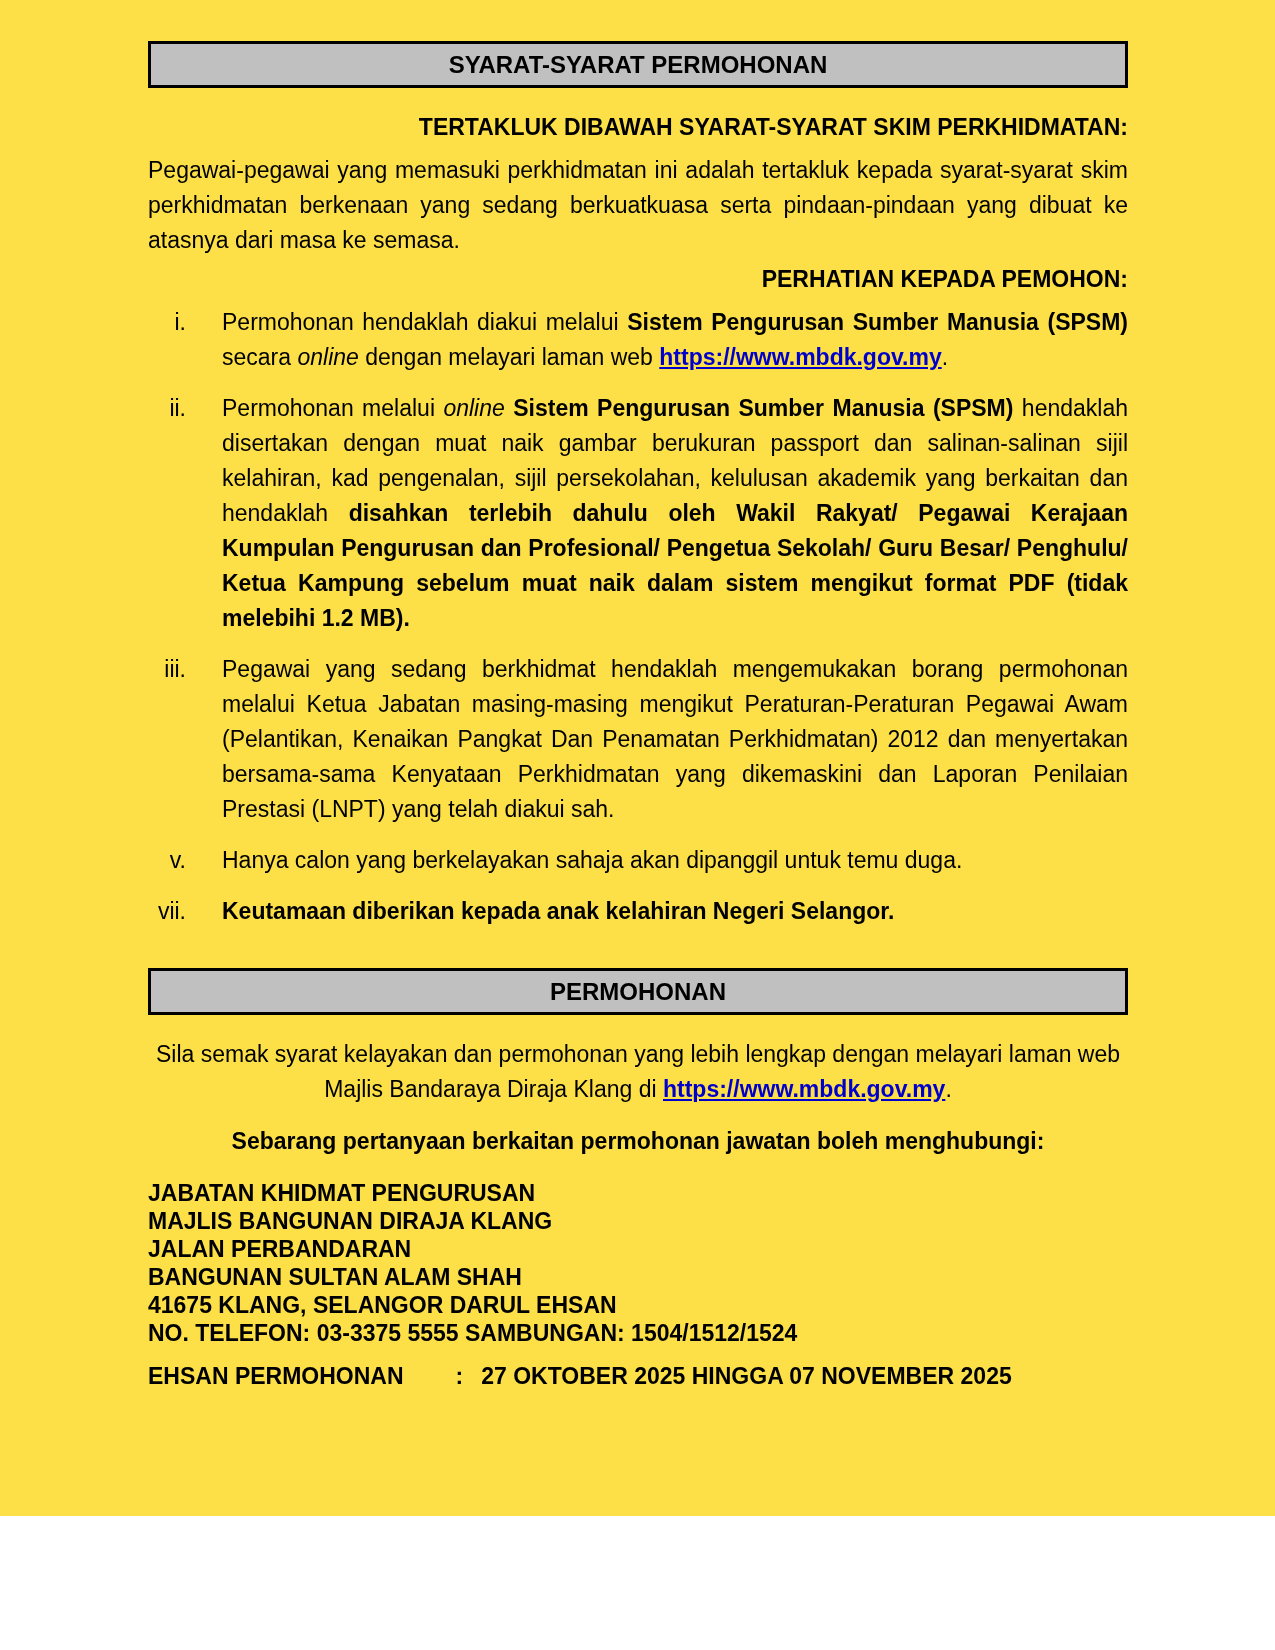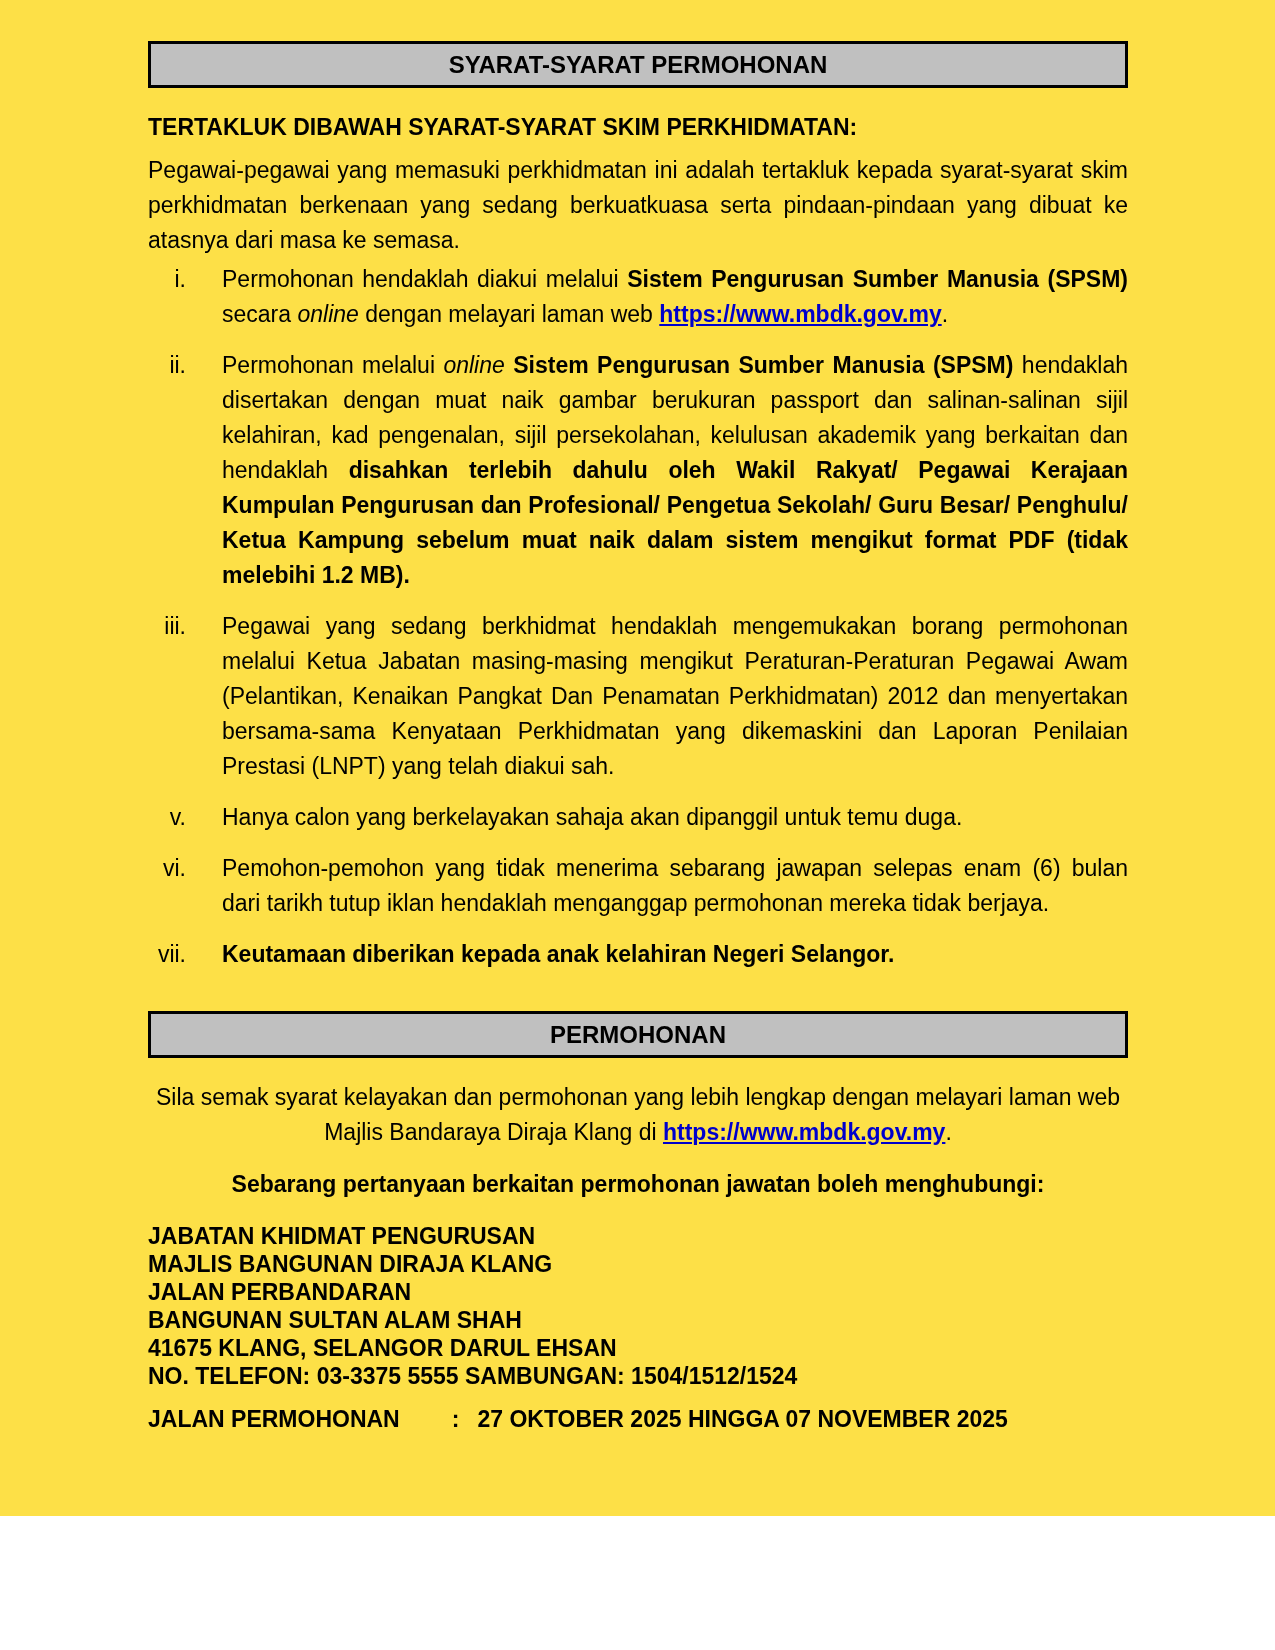--- a/index.html
+++ b/index.html
@@ -18,21 +18,21 @@
   }
   .section-box{
     background:var(--header-bg);
     border:3px solid var(--ink);
     height:47px;
     display:flex;align-items:center;justify-content:center;
     font-weight:bold;font-size:24px;
   }
   .box-syarat{margin-bottom:22px;}
   .box-permohonan{margin-top:39px;margin-bottom:22px;}
-  .doc-heading{font-weight:bold;font-size:23px;line-height:35px;}
+  .doc-heading{font-weight:bold;font-size:23px;line-height:35px;text-align:right;}
   .h-skim{margin-bottom:8px;}
   .h-perhatian{margin-bottom:8px;}
   .para-justify{text-align:justify;margin-bottom:4px;}
   .req-list{margin-top:0;}
   .req-item{display:flex;margin-bottom:16px;}
   .req-marker{flex:none;width:38px;text-align:right;}
   .req-content{flex:1;margin-left:36px;text-align:justify;}
   .b{font-weight:bold;}
   .i{font-style:italic;}
   a.doc-link,
@@ -51,41 +51,38 @@
 <div class="page">
 
   <div class="section-box box-syarat">
     <span>SYARAT-SYARAT PERMOHONAN</span>
   </div>
 
   <div class="doc-heading h-skim">TERTAKLUK DIBAWAH SYARAT-SYARAT SKIM PERKHIDMATAN:</div>
 
   <div class="para-justify">Pegawai-pegawai yang memasuki perkhidmatan ini adalah tertakluk kepada syarat-syarat skim perkhidmatan berkenaan yang sedang berkuatkuasa serta pindaan-pindaan yang dibuat ke atasnya dari masa ke semasa.</div>
 
+  <div class="doc-heading h-perhatian">PERHATIAN KEPADA PEMOHON:</div>
 
   <div class="req-list">
     <div class="req-item">
       <div class="req-marker">i.</div>
       <div class="req-content"><span>Permohonan hendaklah diakui melalui </span><span class="b">Sistem Pengurusan Sumber Manusia (SPSM)</span><span> secara </span><span class="i">online</span><span> dengan melayari laman web </span><a class="doc-link b">https://www.mbdk.gov.my</a><span>.</span></div>
     </div>
     <div class="req-item">
       <div class="req-marker">ii.</div>
       <div class="req-content"><span>Permohonan melalui </span><span class="i">online</span><span> </span><span class="b">Sistem Pengurusan Sumber Manusia (SPSM)</span><span> hendaklah disertakan dengan muat naik gambar berukuran passport dan salinan-salinan sijil kelahiran, kad pengenalan, sijil persekolahan, kelulusan akademik yang berkaitan dan hendaklah </span><span class="b">disahkan terlebih dahulu oleh Wakil Rakyat/ Pegawai Kerajaan Kumpulan Pengurusan dan Profesional/ Pengetua Sekolah/ Guru Besar/ Penghulu/ Ketua Kampung sebelum muat naik dalam sistem mengikut format PDF (tidak melebihi 1.2 MB).</span></div>
     </div>
     <div class="req-item">
       <div class="req-marker">iii.</div>
       <div class="req-content"><span>Pegawai yang sedang berkhidmat hendaklah mengemukakan borang permohonan melalui Ketua Jabatan masing-masing mengikut Peraturan-Peraturan Pegawai Awam (Pelantikan, Kenaikan Pangkat Dan Penamatan Perkhidmatan) 2012 dan menyertakan bersama-sama Kenyataan Perkhidmatan yang dikemaskini dan Laporan Penilaian Prestasi (LNPT) yang telah diakui sah.</span></div>
     </div>
     <div class="req-item">
       <div class="req-marker">v.</div>
       <div class="req-content"><span>Hanya calon yang berkelayakan sahaja akan dipanggil untuk temu duga.</span></div>
-    </div>
-    <div class="req-item">
-      <div class="req-marker">vi.</div>
-      <div class="req-content"><span>Pemohon-pemohon yang tidak menerima sebarang jawapan selepas enam (6) bulan dari tarikh tutup iklan hendaklah menganggap permohonan mereka tidak berjaya.</span></div>
     </div>
     <div class="req-item">
       <div class="req-marker">vii.</div>
       <div class="req-content"><span class="b">Keutamaan diberikan kepada anak kelahiran Negeri Selangor.</span></div>
     </div>
   </div>
 
   <div class="section-box box-permohonan">
     <span>PERMOHONAN</span>
   </div>
@@ -97,18 +94,18 @@
   <div class="address-block">
     <div>JABATAN KHIDMAT PENGURUSAN</div>
     <div>MAJLIS BANGUNAN DIRAJA KLANG</div>
     <div>JALAN PERBANDARAN</div>
     <div>BANGUNAN SULTAN ALAM SHAH</div>
     <div>41675 KLANG, SELANGOR DARUL EHSAN</div>
     <div>NO. TELEFON: 03-3375 5555 SAMBUNGAN: 1504/1512/1524</div>
   </div>
 
   <div class="date-row">
-    <span class="date-label">JALAN PERMOHONAN</span>
+    <span class="date-label">EHSAN PERMOHONAN</span>
     <span class="date-colon">:</span>
     <span class="date-value">27 OKTOBER 2025 HINGGA 07 NOVEMBER 2025</span>
   </div>
 
 </div>
 
 </body></html>

